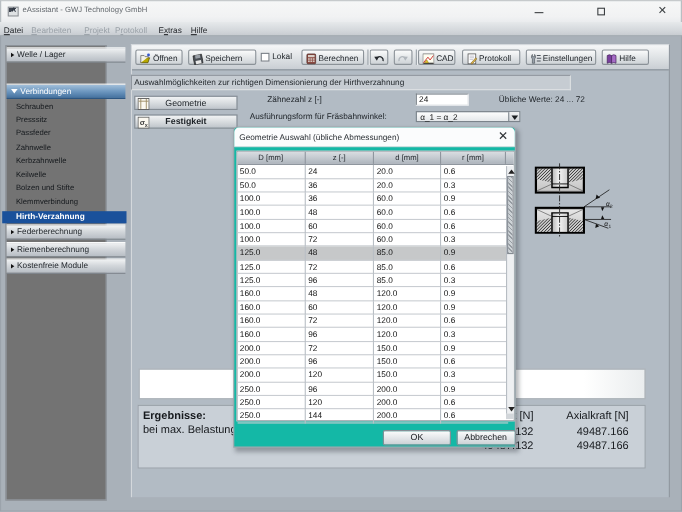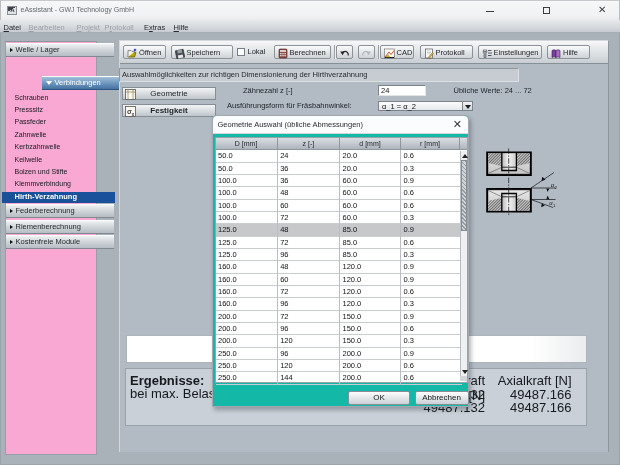--- a/index.html
+++ b/index.html
@@ -18,28 +18,28 @@
 
 
 #menubar { left:0; top:20px; width:620px; height:13px;
   background:linear-gradient(#e6e9eb,#d2d6da 70%,#c8ccd1);
   border-bottom:1px solid #a6adb4;}
 .menu { position:absolute; top:3.2px; font-size:7.5px; color:#26292d; }
 .menu.dis { color:#9aa1a8; }
 .menu u { text-decoration-thickness:0.7px; text-underline-offset:0.5px;}
 
 
-#sidebar { left:5px; top:41px; width:92px; height:414px; background:#f9a8d4;
+#sidebar { left:5px; top:41px; width:92px; height:414px; background:#737373;
   border:1px solid #979ea6; border-top-color:#8e959d; }
 .shead { position:absolute; left:0px; width:108px; height:14px;
   background:linear-gradient(#f0f2f3,#d3d7db 45%,#b7bdc4);
   border-top:1px solid #fafbfb; border-bottom:1px solid #81888f;
   font-size:7.5px; color:#23282d; line-height:12.5px; }
 .shead .arr { display:inline-block; width:0; height:0; border-left:3.5px solid #111; border-top:2.8px solid transparent; border-bottom:2.8px solid transparent; margin:0 3px 0 3.5px;}
-.shead.blue { background:linear-gradient(#a3c0da,#6e98c0 50%,#44719f); color:#fff; border-bottom:1px solid #2d5681;margin-left:36px;}
+.shead.blue { background:linear-gradient(#a3c0da,#6e98c0 50%,#44719f); color:#fff; border-bottom:1px solid #2d5681;}
 .shead.blue .arr { border:none; border-top:4px solid #fff; border-left:3px solid transparent; border-right:3px solid transparent; }
 .sitem { position:absolute; left:0; width:108px; font-size:7px; color:#15191d; padding-left:8.5px; }
 #hirth { left:-4px; top:150.3px; width:113px; height:10.8px; background:#1a519b;
   color:#fff; font-weight:bold; font-size:7.5px; line-height:10.5px; padding-left:12.5px; }
 
 
 #mainpanel { left:119px; top:40px; width:490px; height:412px; background:#b2bbc4;
   border-left:1px solid #d4d8dc; border-top:1px solid #d4d8dc; border-right:1px solid #8f969e;}
 
 
@@ -73,21 +73,21 @@
   font-size:7.5px; line-height:9px; padding-left:3px; color:#111;}
 #droparrow { position:absolute; right:0px; top:0px; width:10px; height:8.5px;
   background:linear-gradient(#f2f3f4,#cfd3d7); border-left:1px solid #7b838b; }
 #droparrow:after { content:""; position:absolute; left:2px; top:3px; width:0; height:0;
   border-left:3px solid transparent; border-right:3px solid transparent; border-top:4px solid #1a1d20; }
 
 
 #whitebar { left:6px; top:293.5px; width:461px; height:28px; background:linear-gradient(90deg,#ffffff 88%,#eaedee); border:1px solid #aeb4ba;}
 #results { left:5px; top:327px; width:462px; height:58px; background:#c9d0d7;
   border:1px solid #99a1a9; }
-.res { position:absolute; font-size:13px; color:#16191d; }
+.res { position:absolute; font-size:10px; color:#16191d; }
 
 
 #dialog { left:212px; top:115px; width:256.5px; height:292px; background:#14b8a6;
   border:1px solid #a2a8ae; border-radius:4px 4px 0 0;
   box-shadow:2px 3px 4px rgba(40,45,55,0.35); }
 #dlgtitle { left:0; top:0; width:254.5px; height:17.5px; background:#fbfcfd;
   border-radius:4px 4px 0 0; border-bottom:1px solid #d4d7da;
   font-size:7.5px; color:#2a2f34; line-height:17.5px; padding-left:4.5px;}
 #dlgx { position:absolute; right:5.5px; top:-0.5px; font-size:11px; font-weight:300; color:#33373b;}
 #tbl { left:1.5px; top:21px; width:253.5px; height:246.3px; background:#fff; border:1px solid #9aa1a7;}

